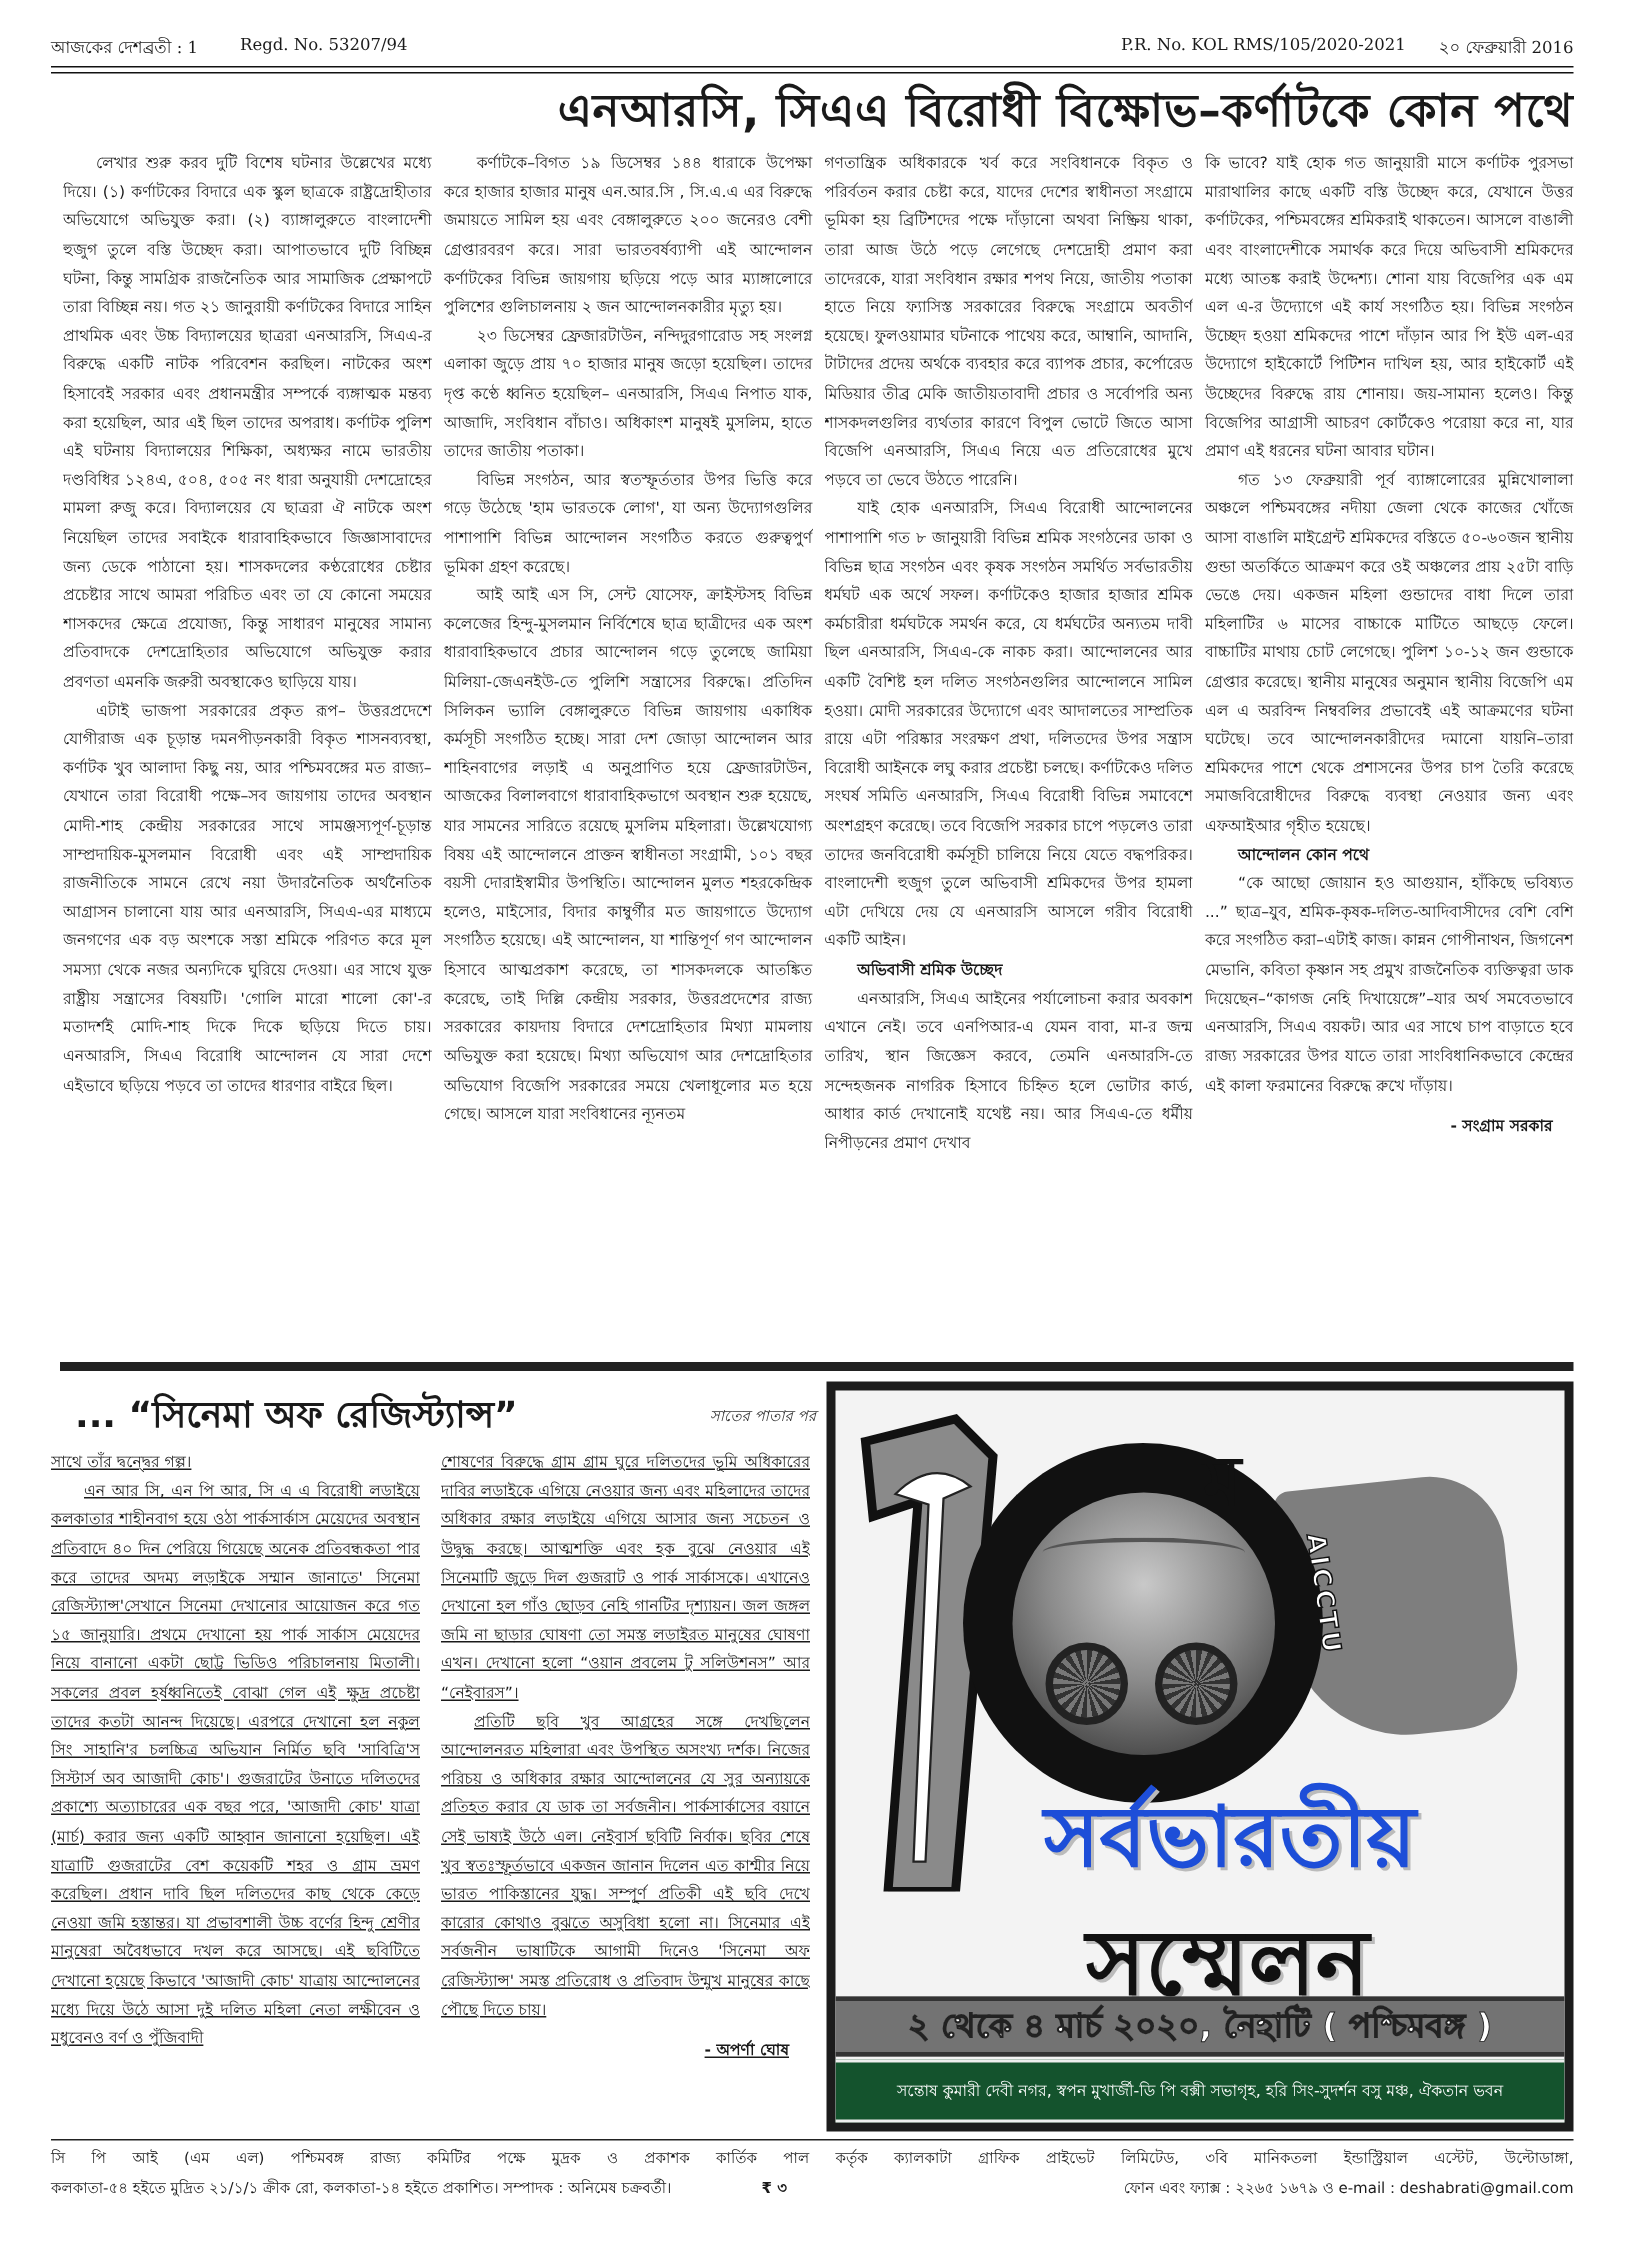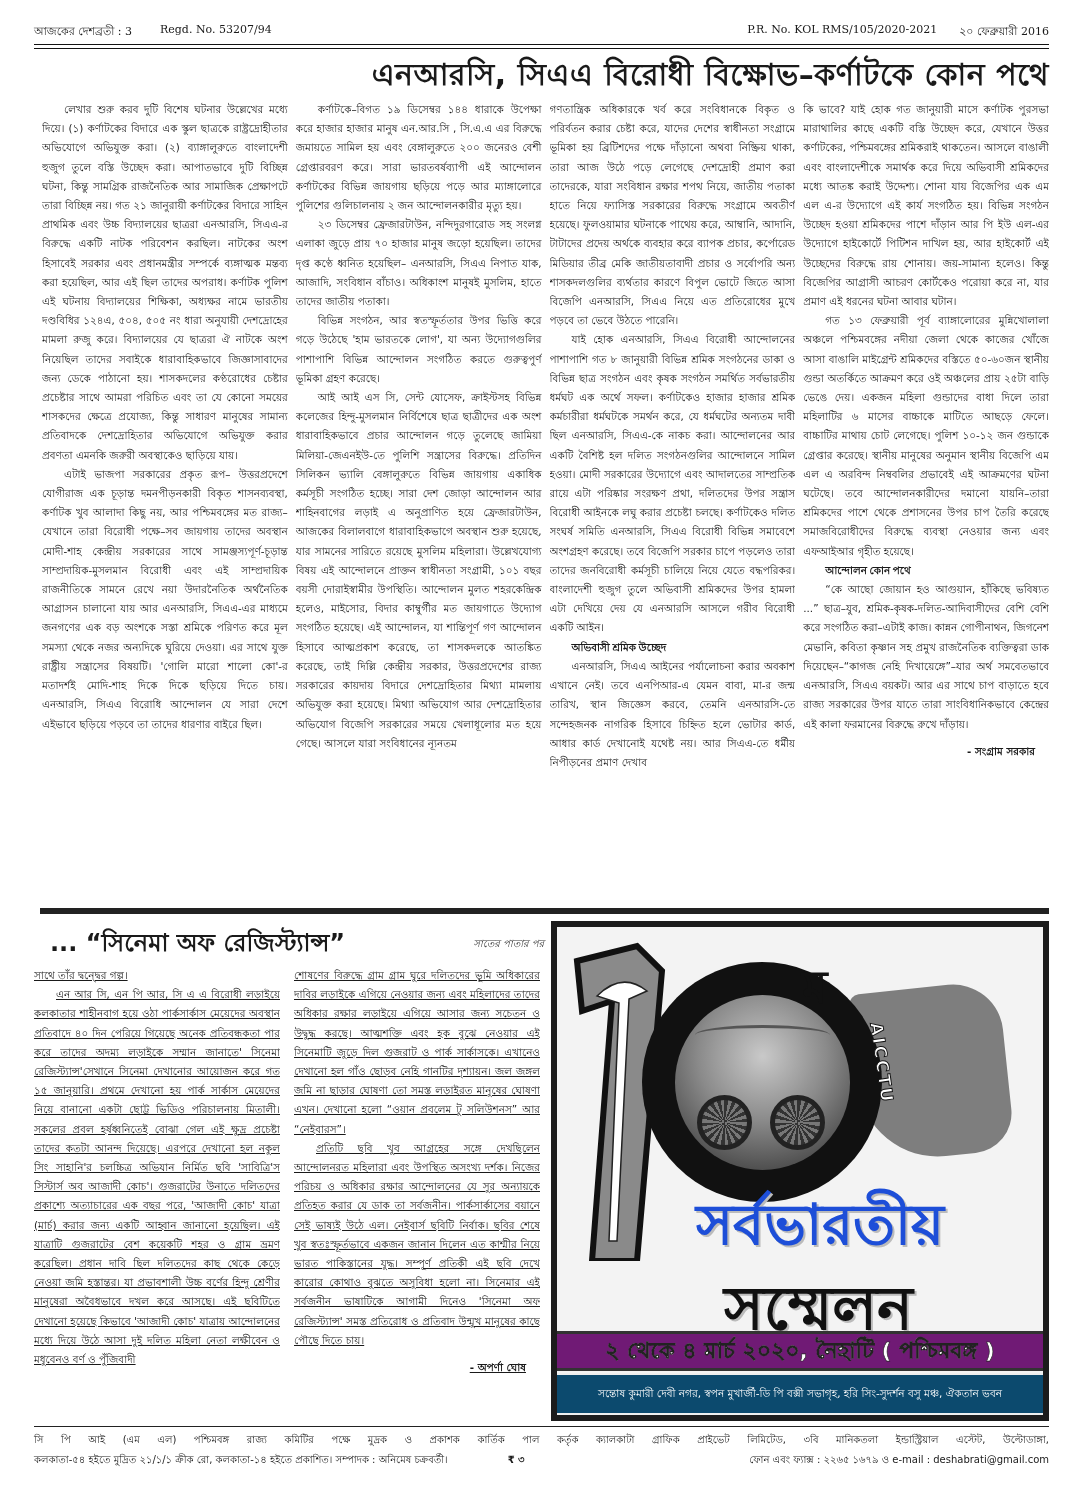--- a/index.html
+++ b/index.html
@@ -10,21 +10,21 @@
   .masthead .left-group { display: flex; gap: 28px; }
   .masthead .right-group { margin-left: auto; display: flex; gap: 22px; }
   .rule-double { position: absolute; left: 34px; right: 34px; top: 44px; height: 5px; border-top: 1.5px solid #111; border-bottom: 1.5px solid #111; }
 
   .headline { position: absolute; left: 34px; right: 34px; top: 54px; height: 42px; text-align: right; font-family: "DejaVu Sans", sans-serif; font-size: 30px; font-weight: bold; letter-spacing: 0.5px; line-height: 42px; }
 
   .cols { position: absolute; left: 42px; right: 34px; top: 100px; height: 808px; display: grid; grid-template-columns: repeat(4, 1fr); column-gap: 8px; }
   .col { font-size: 10.4px; line-height: 19.2px; text-align: justify; overflow: hidden; font-family: "DejaVu Sans", sans-serif; }
   .col p { text-indent: 22px; }
   .col p.noindent { text-indent: 0; }
-  .col .subhead { font-weight: bold; text-indent: 22px; font-family: Liberation Serif, serif; }
+  .col .subhead { font-weight: bold; text-indent: 22px; }
   .col .byline { text-align: right; font-weight: bold; margin-top: 8px; padding-right: 14px; }
 
   .thick-rule { position: absolute; left: 40px; right: 34px; top: 908px; height: 6px; background: #222; }
 
   .sub-headline { position: absolute; left: 50px; top: 922px; width: 500px; height: 44px; display: flex; align-items: center; }
   .sub-headline .title { font-family: "DejaVu Sans", sans-serif; font-size: 24px; font-weight: bold; }
   .sub-headline .cont { margin-left: auto; font-size: 10px; font-style: italic; color: #333; margin-right: 6px; }
 
   .cols2 { position: absolute; left: 34px; top: 966px; width: 506px; height: 450px; display: grid; grid-template-columns: 1fr 1fr; column-gap: 14px; }
   .cols2 .col { font-size: 10.4px; line-height: 19.2px; text-decoration: underline; }
@@ -34,36 +34,36 @@
   .ad-flag { position: absolute; left: 300px; top: 60px; width: 150px; height: 170px; background: #7e7e7e; border-radius: 10px 50px 40px 80px; transform: rotate(-6deg); }
   .ad-numeral { position: absolute; left: 10px; top: 14px; width: 105px; height: 320px; }
   .ad-circle { position: absolute; left: 85px; top: 35px; width: 240px; height: 240px; border-radius: 50%; background: #111; display: flex; align-items: center; justify-content: center; }
   .ad-circle-photo { width: 175px; height: 175px; border-radius: 50%; background: radial-gradient(circle at 50% 35%, #c9c9c9 0%, #8a8a8a 45%, #2b2b2b 100%); position: relative; overflow: hidden; }
   .ad-bridge { position: absolute; left: 20px; top: 30px; width: 135px; height: 20px; border-top: 3px solid #555; border-radius: 50% 50% 0 0; }
   .ad-wheel { position: absolute; top: 100px; width: 55px; height: 55px; border-radius: 50%; border: 5px solid #222; background: repeating-conic-gradient(#333 0 10deg, #777 10deg 20deg); }
   .ad-superscript { position: absolute; left: 245px; top: 25px; font-family: "DejaVu Sans", sans-serif; font-size: 46px; font-weight: bold; color: #111; }
   .ad-aicctu { position: absolute; left: 315px; top: 95px; font-family: "DejaVu Sans", sans-serif; font-size: 17px; font-weight: bold; color: #fff; -webkit-text-stroke: 1px #111; writing-mode: vertical-rl; letter-spacing: 2px; transform: rotate(-8deg); }
   .ad-title1 { position: absolute; left: 0; right: 0; top: 255px; text-align: center; font-family: "DejaVu Sans", sans-serif; font-size: 56px; font-weight: bold; color: #1d4ed8; text-shadow: 2px 2px 0 #bbb; padding-left: 40px; }
   .ad-title2 { position: absolute; left: 0; right: 0; top: 335px; text-align: center; font-family: "DejaVu Sans", sans-serif; font-size: 60px; font-weight: bold; color: #111; text-shadow: 2px 2px 0 #bbb; padding-left: 37px; }
-  .ad-dateband { position: absolute; left: 0; right: 0; top: 404px; height: 40px; background: #701a75; border-top: 3px solid #333; border-bottom: 3px solid #333; display: flex; align-items: center; justify-content: center; font-family: "DejaVu Sans", sans-serif; font-size: 22px; font-weight: bold; color: #fff; -webkit-text-stroke: 0.6px #222; }
-  .ad-venue { position: absolute; left: 0; right: 0; top: 446px; height: 42px; background: #0c4a6e; color: #fff; display: flex; align-items: center; justify-content: center; font-family: "DejaVu Sans", sans-serif; font-size: 10.5px; border-top: 2px solid #eee; border-bottom: 2px solid #eee; }
+  .ad-dateband { position: absolute; left: 0; right: 0; top: 404px; height: 40px; background: #737373; border-top: 3px solid #333; border-bottom: 3px solid #333; display: flex; align-items: center; justify-content: center; font-family: "DejaVu Sans", sans-serif; font-size: 22px; font-weight: bold; color: #fff; -webkit-text-stroke: 0.6px #222; }
+  .ad-venue { position: absolute; left: 0; right: 0; top: 446px; height: 42px; background: #14532d; color: #fff; display: flex; align-items: center; justify-content: center; font-family: "DejaVu Sans", sans-serif; font-size: 10.5px; border-top: 2px solid #eee; border-bottom: 2px solid #eee; }
 
   .footer-rule { position: absolute; left: 34px; right: 34px; top: 1426px; height: 1px; background: #222; }
   .footer { position: absolute; left: 34px; right: 34px; top: 1430px; font-family: "DejaVu Sans", sans-serif; font-size: 10px; line-height: 20px; }
   .footer .line1 { text-align: justify; text-align-last: justify; }
   .footer .line2 { display: flex; }
   .footer .line2 .price { margin-left: 60px; font-weight: bold; }
   .footer .line2 .contact { margin-left: auto; }
 </style>
 </head>
 <body>
 
 <div class="masthead">
   <div class="left-group">
-    <span>আজকের দেশব্রতী : 3</span>
+    <span>আজকের দেশব্রতী : 1</span>
     <span>Regd. No. 53207/94</span>
   </div>
   <div class="right-group">
     <span>P.R. No. KOL RMS/105/2020-2021</span>
     <span>২০ ফেব্রুয়ারী 2016</span>
   </div>
 </div>
 <div class="rule-double"></div>
 
 <h1 class="headline">এনআরসি, সিএএ বিরোধী বিক্ষোভ–কর্ণাটকে কোন পথে</h1>

